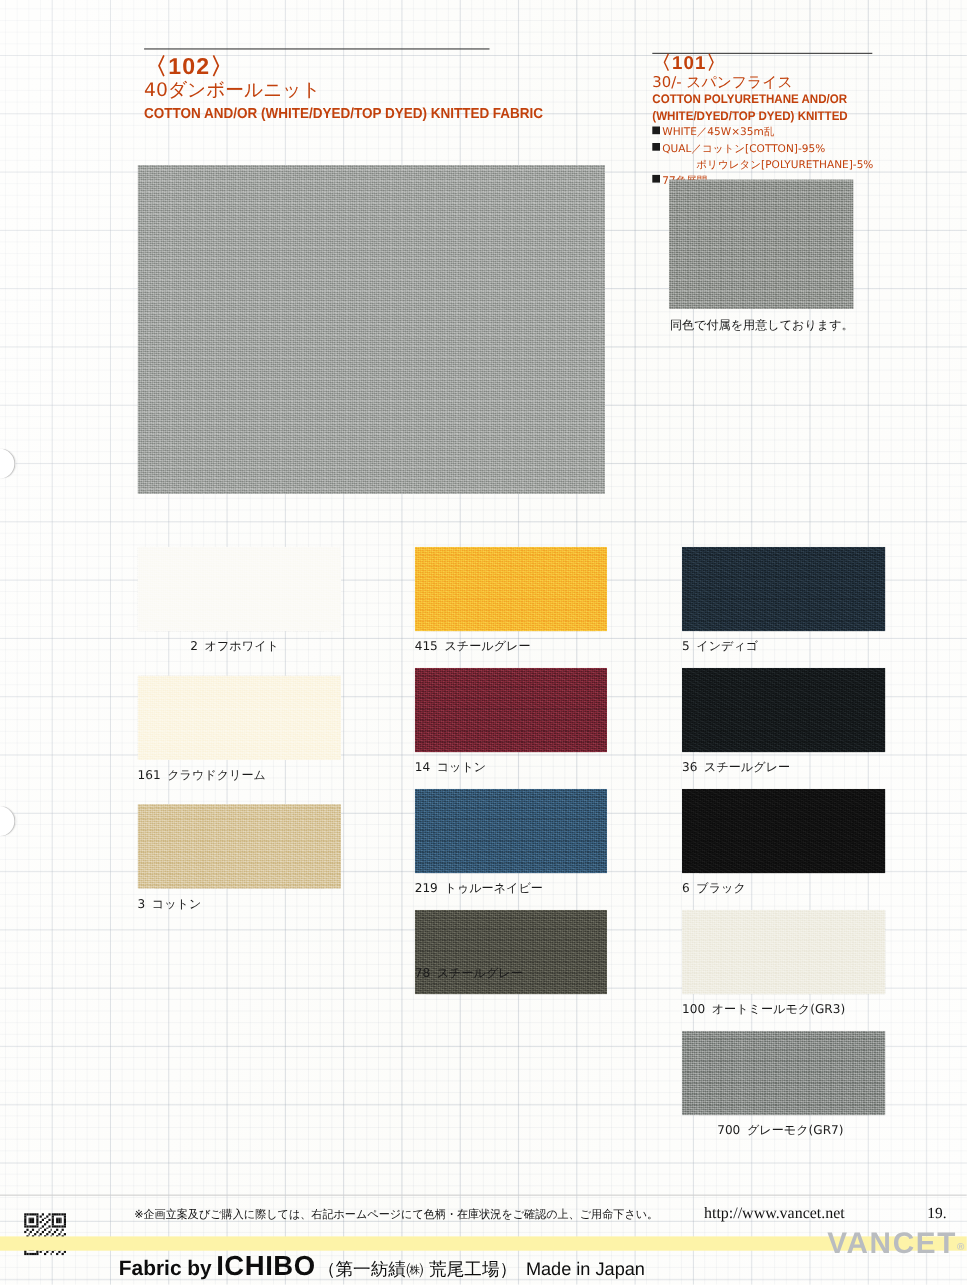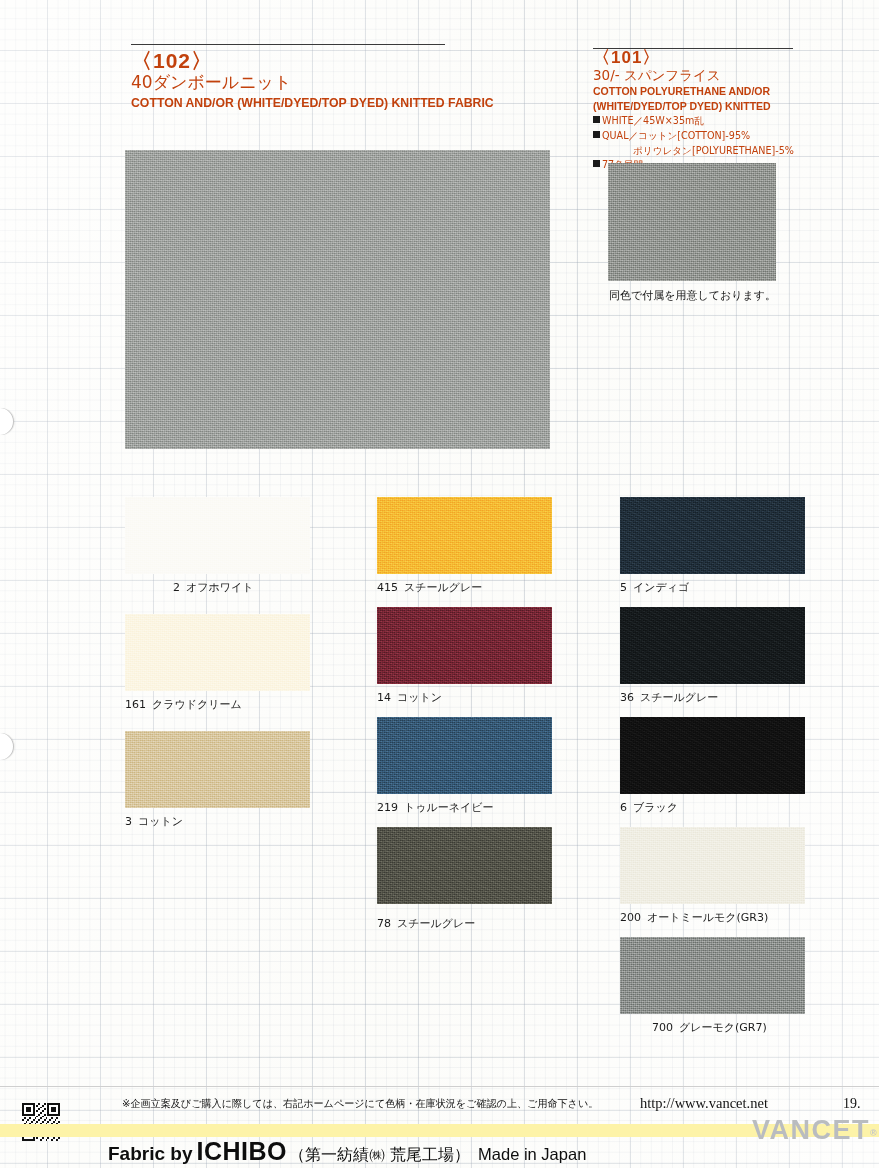--- a/index.html
+++ b/index.html
@@ -341,21 +341,21 @@
           <div class="tex2"></div>
         </div>
       </div>
       <div class="label" style="left: 377px; top: 800px;"><span class="num">219</span><span>トゥルーネイビー</span></div>
       <div class="swatch-wrap" style="left: 377px; top: 827px; width: 175px; height: 77px;">
         <div class="swatch" style="background: rgb(78, 78, 68);">
           <div class="tex"></div>
           <div class="tex2"></div>
         </div>
       </div>
-      <div class="label" style="left: 377px; top: 916px;"><span class="num">78</span><span>スチールグレー</span></div>
+      <div class="label" style="left: 377px; top: 877px;"><span class="num">78</span><span>スチールグレー</span></div>
       <div class="swatch-wrap" style="left: 620px; top: 497px; width: 185px; height: 77px;">
         <div class="swatch" style="background: rgb(30, 43, 54);">
           <div class="tex"></div>
           <div class="tex2"></div>
         </div>
       </div>
       <div class="label" style="left: 620px; top: 580px;"><span class="num">5</span><span>インディゴ</span></div>
       <div class="swatch-wrap" style="left: 620px; top: 607px; width: 185px; height: 77px;">
         <div class="swatch" style="background: rgb(20, 24, 26);">
           <div class="tex"></div>
@@ -369,21 +369,21 @@
           <div class="tex2"></div>
         </div>
       </div>
       <div class="label" style="left: 620px; top: 800px;"><span class="num">6</span><span>ブラック</span></div>
       <div class="swatch-wrap" style="left: 620px; top: 827px; width: 185px; height: 77px;">
         <div class="swatch" style="background: rgb(239, 237, 226);">
           <div class="tex"></div>
           <div class="tex2"></div>
         </div>
       </div>
-      <div class="label" style="left: 620px; top: 910px;"><span class="num">200</span><span>オートミールモク(GR3)</span></div>
+      <div class="label" style="left: 620px; top: 910px;"><span class="num">100</span><span>オートミールモク(GR3)</span></div>
       <div class="swatch-wrap" style="left: 620px; top: 937px; width: 185px; height: 77px;">
         <div class="swatch" style="background: rgb(135, 139, 136);">
           <div class="tex"></div>
           <div class="tex2"></div>
         </div>
       </div>
       <div class="label" style="left: 620px; top: 1020px; margin-left: 32px;"><span class="num">700</span><span>グレーモク(GR7)</span></div>
     </div>
 
   <div id="foot-rule"></div>

